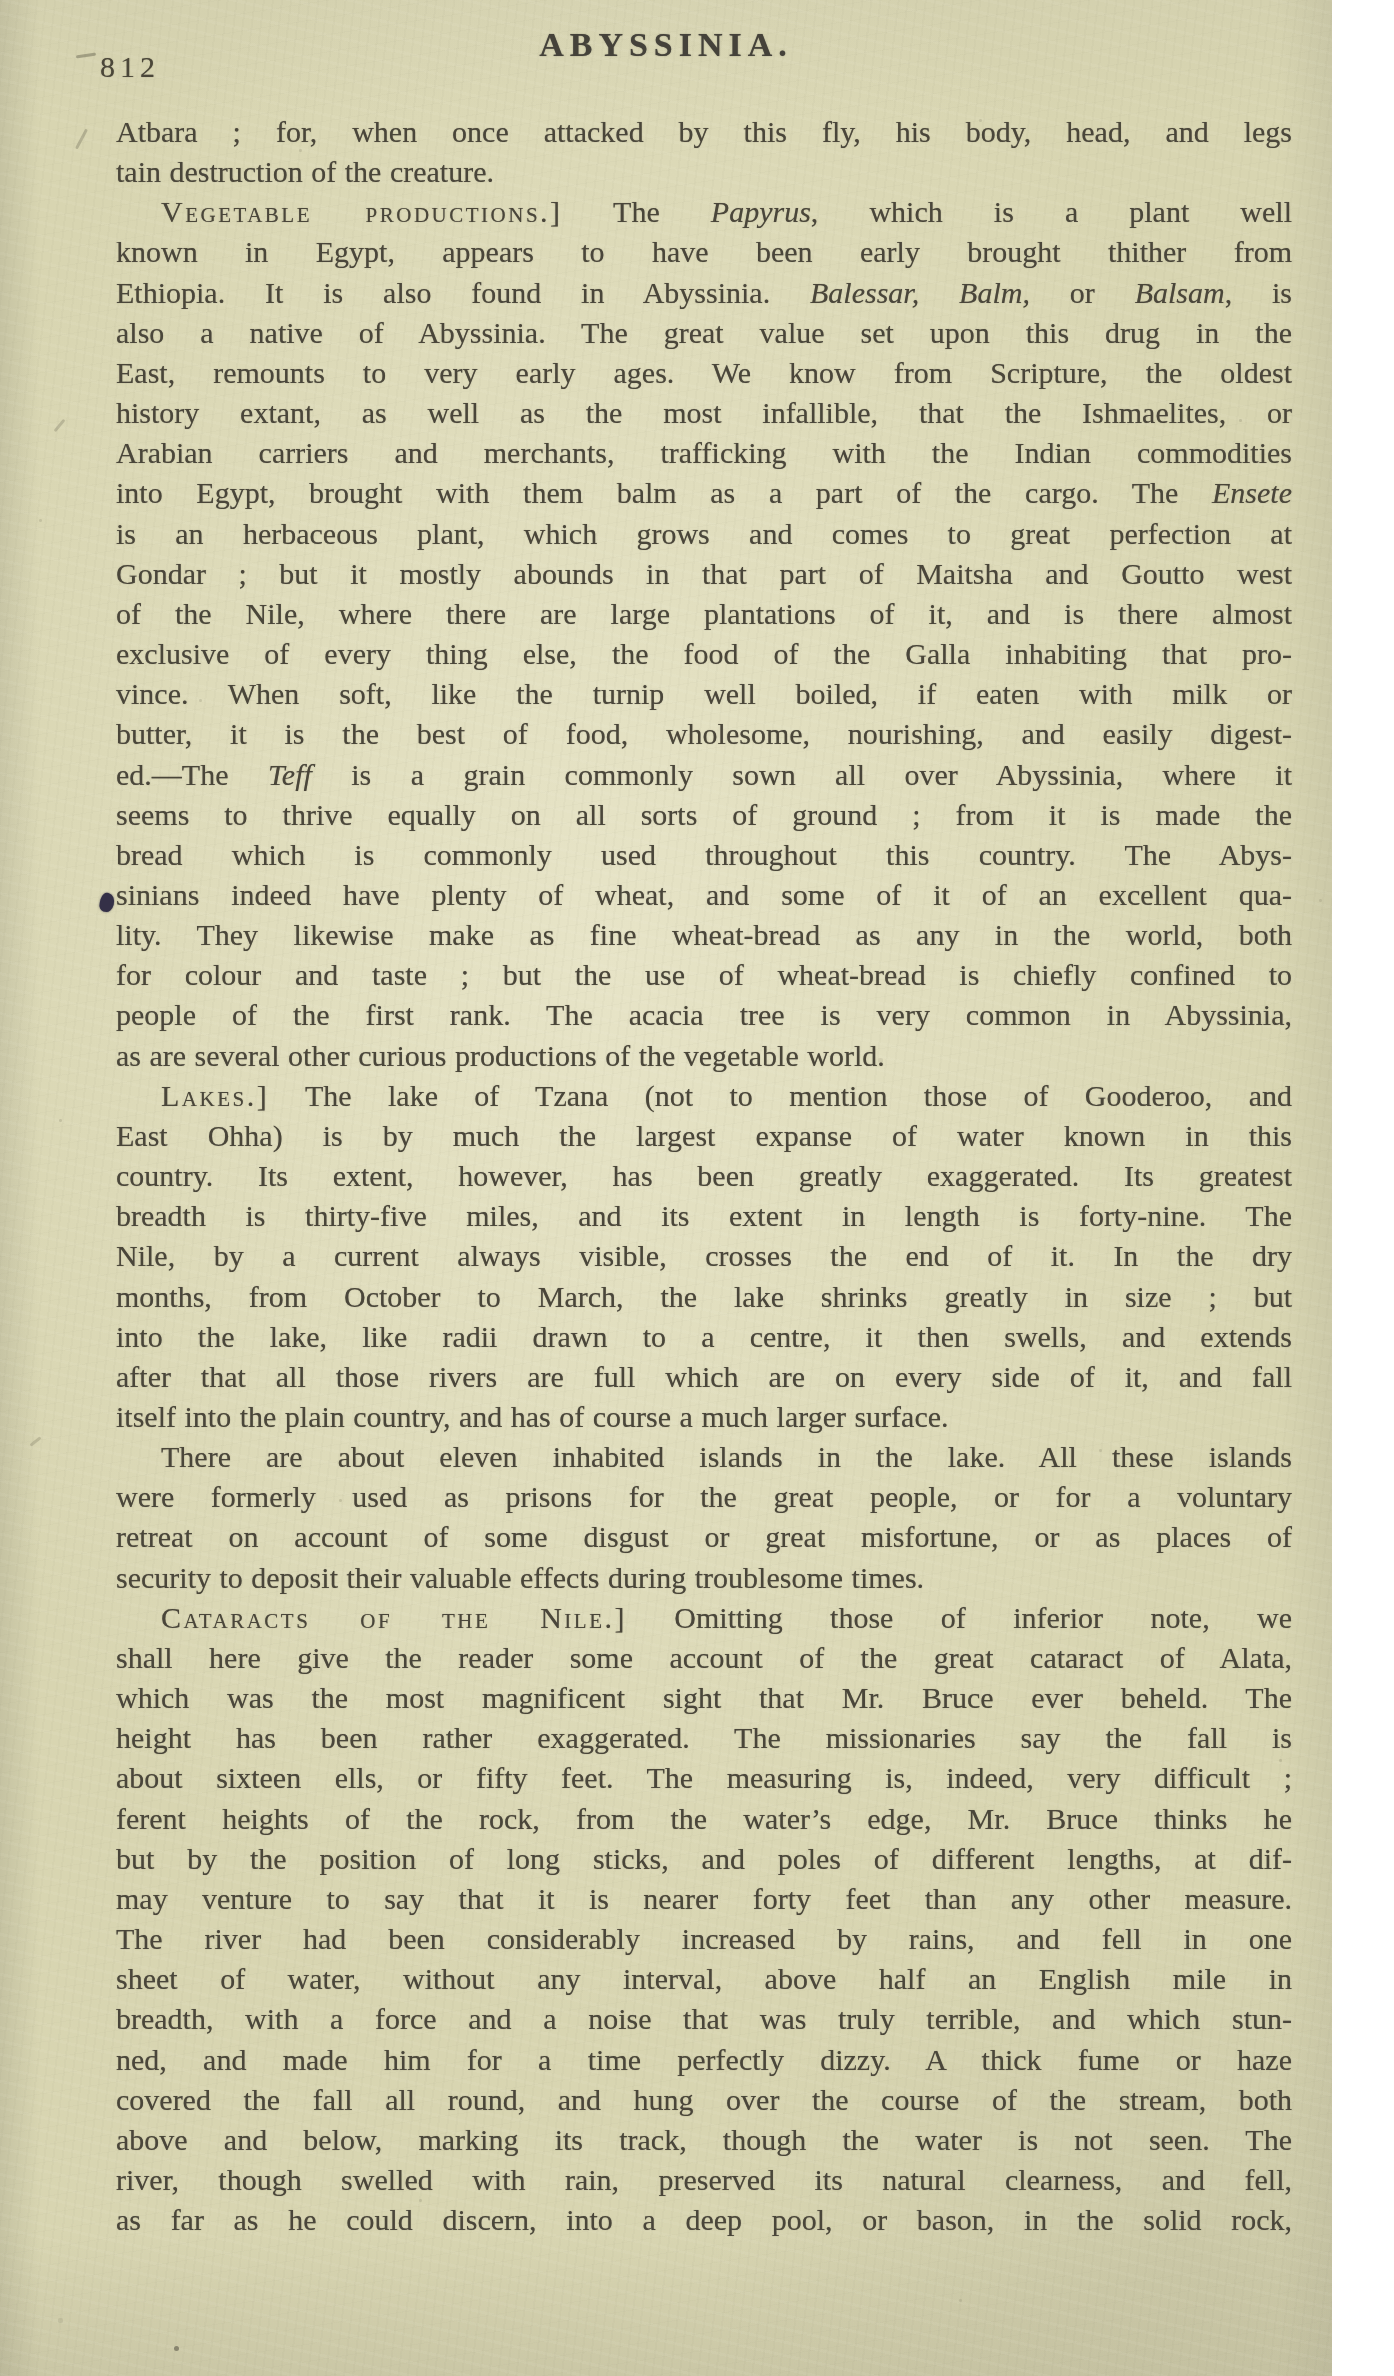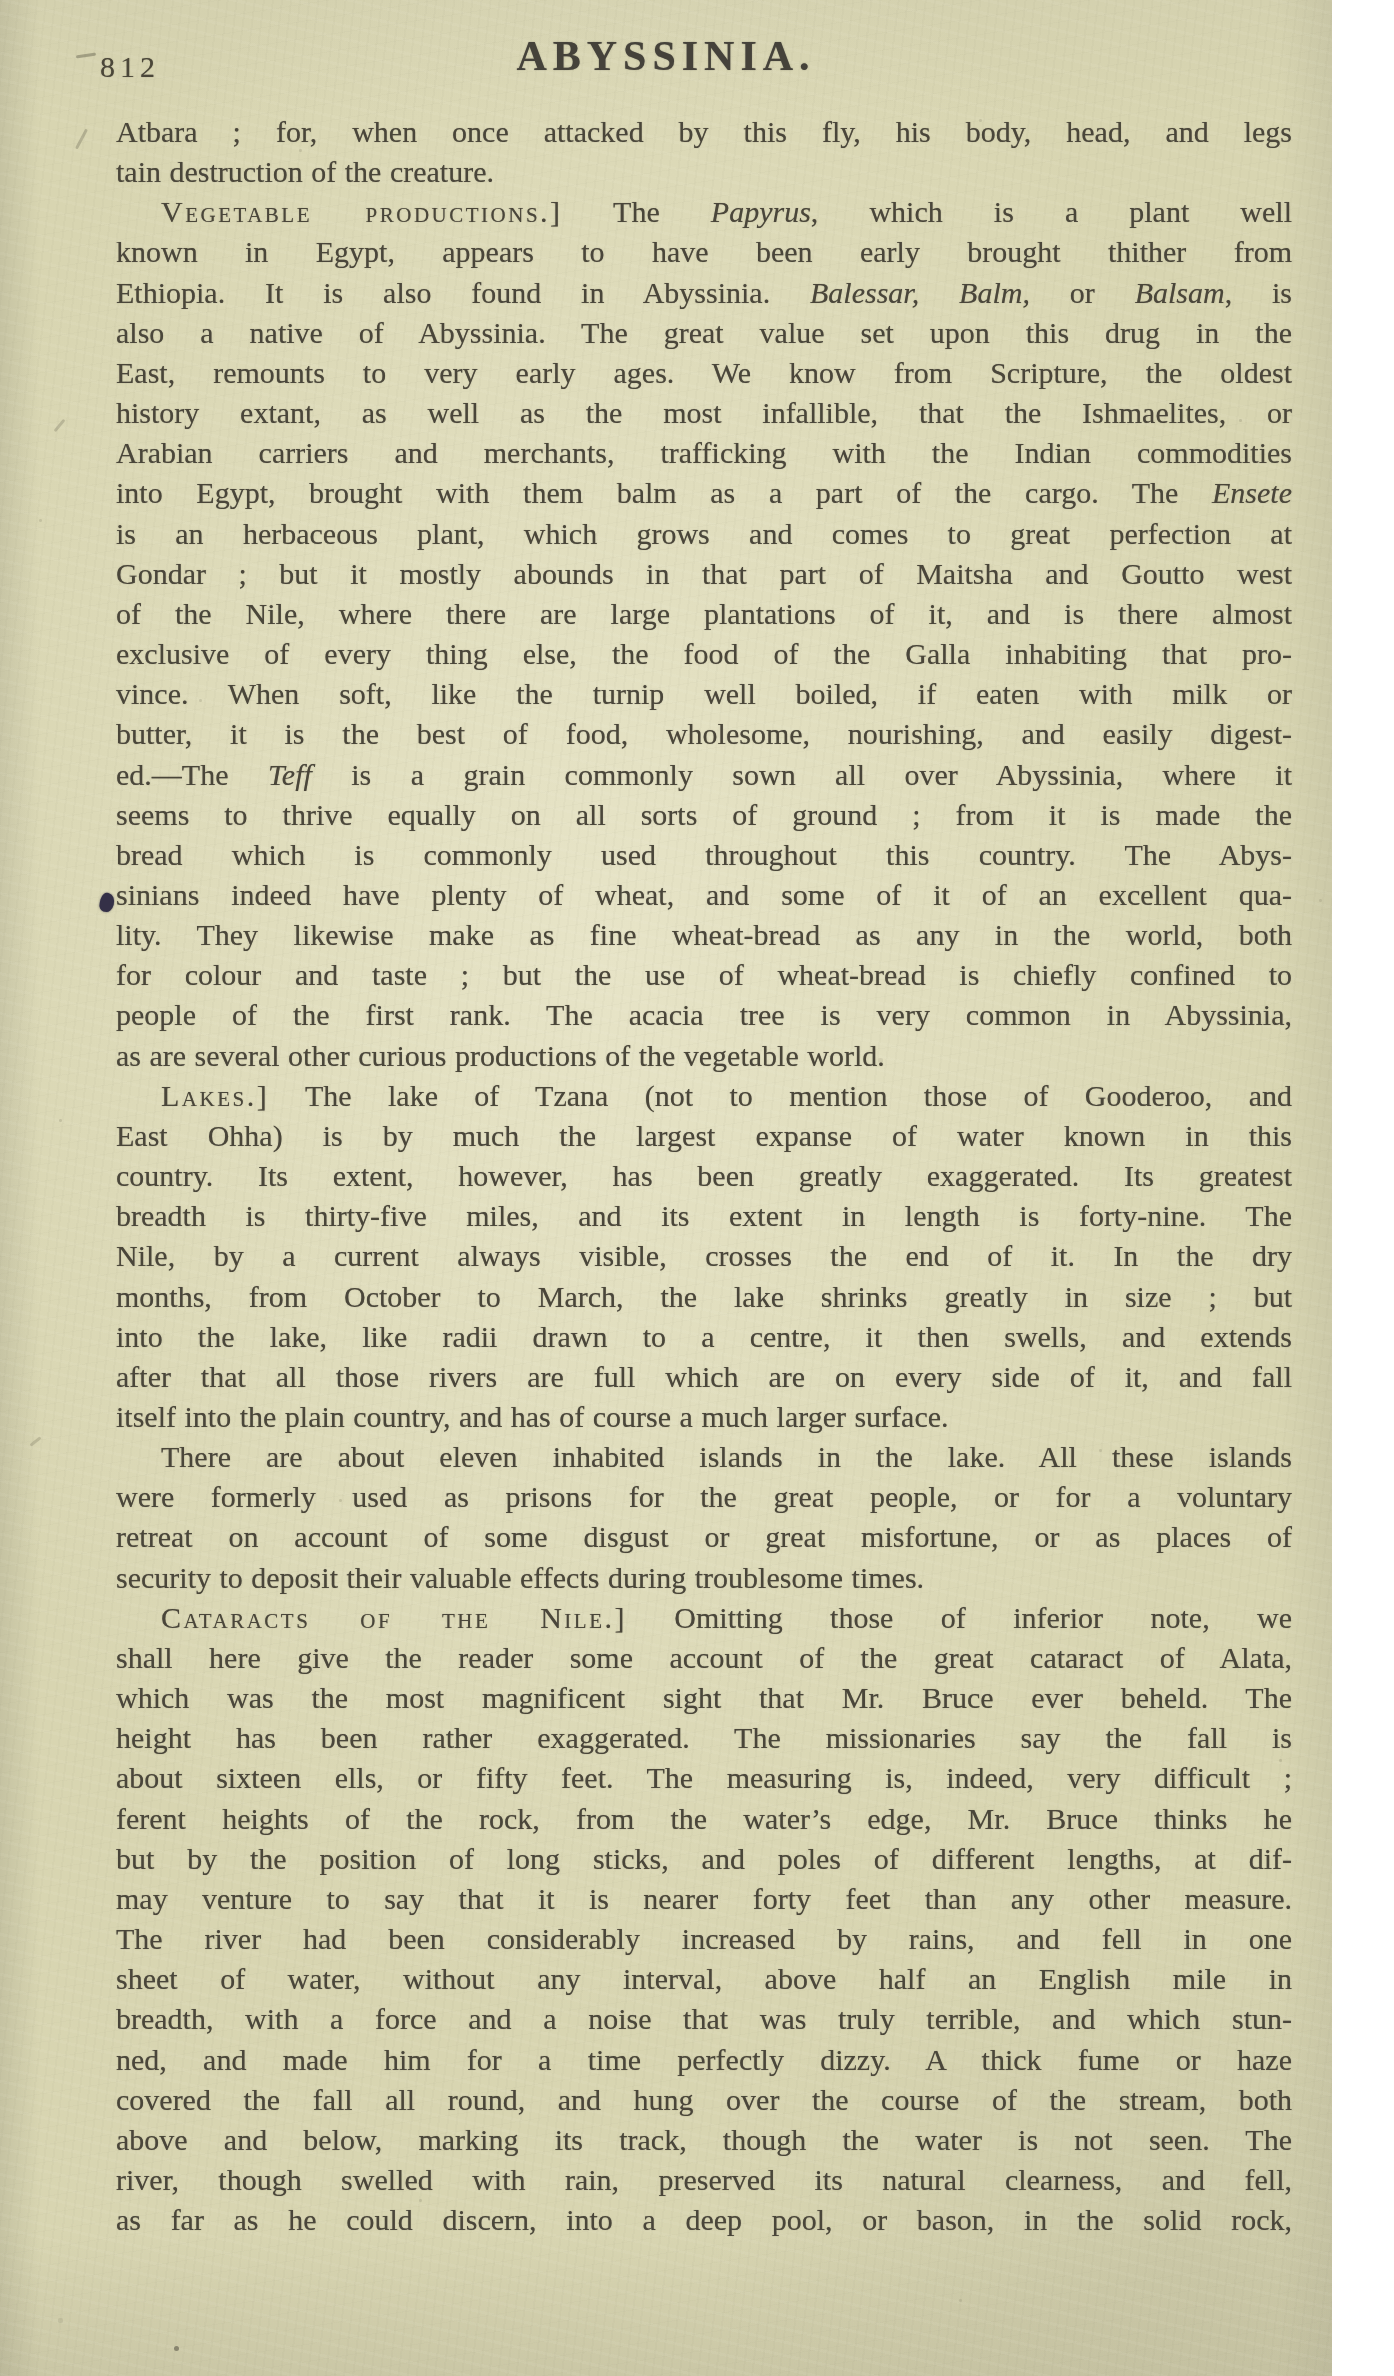--- a/index.html
+++ b/index.html
@@ -39,22 +39,22 @@
       1280px 1760px 0 1px rgba(150,146,118,.35), 420px 2200px 0 1px rgba(150,146,118,.30),
       960px 2300px 0 1px rgba(150,146,118,.30), 60px 2320px 0 2px rgba(150,146,118,.25),
       1350px 1300px 0 1px rgba(150,146,118,.30), 40px 520px 0 1px rgba(150,146,118,.30);
   }
   .header-number {
     position: absolute; left: 100px; top: 50px;
     font-size: 30px; letter-spacing: 5px; color: #4b4739;
     text-shadow: 0 0 1px rgba(75,70,57,.55);
   }
   .header-title {
-    position: absolute; left: 0; right: 0; top: 32px; text-align: center;
-    font-size: 42px; font-weight: bold; letter-spacing: 6px; color: #45423a;
+    position: absolute; left: 0; right: 0; top: 26px; text-align: center;
+    font-size: 34px; font-weight: bold; letter-spacing: 6px; color: #45423a;
     text-shadow: 0 0 1.2px rgba(69,66,58,.6);
   }
   .text-block {
     position: absolute; left: 116px; top: 112px; width: 1176px;
     font-size: 30px; line-height: 40.15px; color: #4a463a;
     text-shadow: 0 0 0.9px rgba(70,66,56,.55);
     word-spacing: 1px;
   }
   .line { text-align: justify; text-align-last: justify; text-justify: inter-word; white-space: nowrap; white-space: normal; }
   .line.end { text-align-last: left; }

